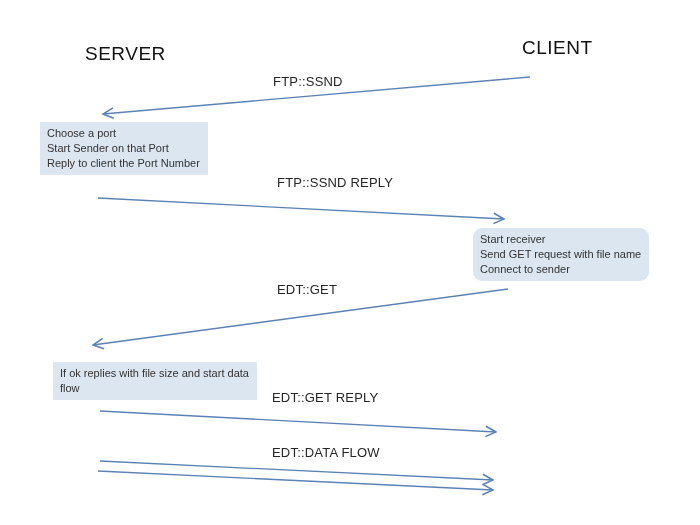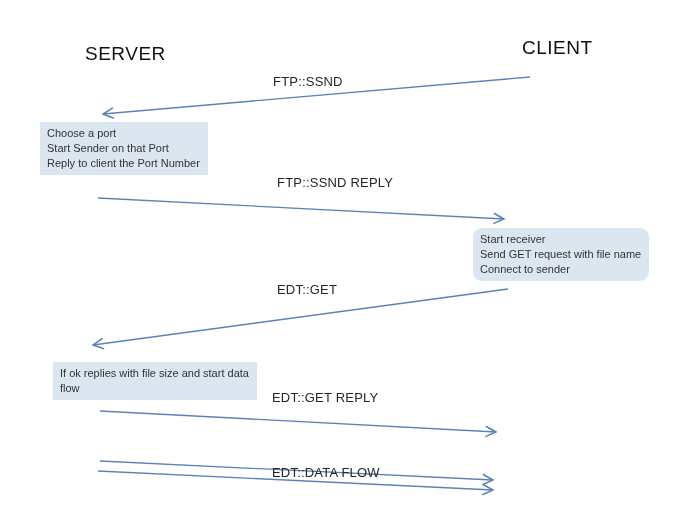--- a/index.html
+++ b/index.html
@@ -30,21 +30,21 @@
     position: absolute;
     font-size: 13px;
     color: #262626;
     white-space: nowrap;
     letter-spacing: 0.2px;
   }
   .lbl-ftp-ssnd        { left: 273px; top: 74px; }
   .lbl-ftp-ssnd-reply  { left: 277px; top: 175px; }
   .lbl-edt-get         { left: 277px; top: 282px; }
   .lbl-edt-get-reply   { left: 272px; top: 390px; }
-  .lbl-edt-data-flow   { left: 272px; top: 445px; margin-top: 20px; }
+  .lbl-edt-data-flow   { left: 272px; top: 445px; }
 
   .note {
     position: absolute;
     display: inline-block;
     background: var(--note-bg, #dce6f1);
     font-size: 11px;
     line-height: 15px;
     color: #333333;
     padding: 4px 8px 4px 7px;
     white-space: nowrap;

